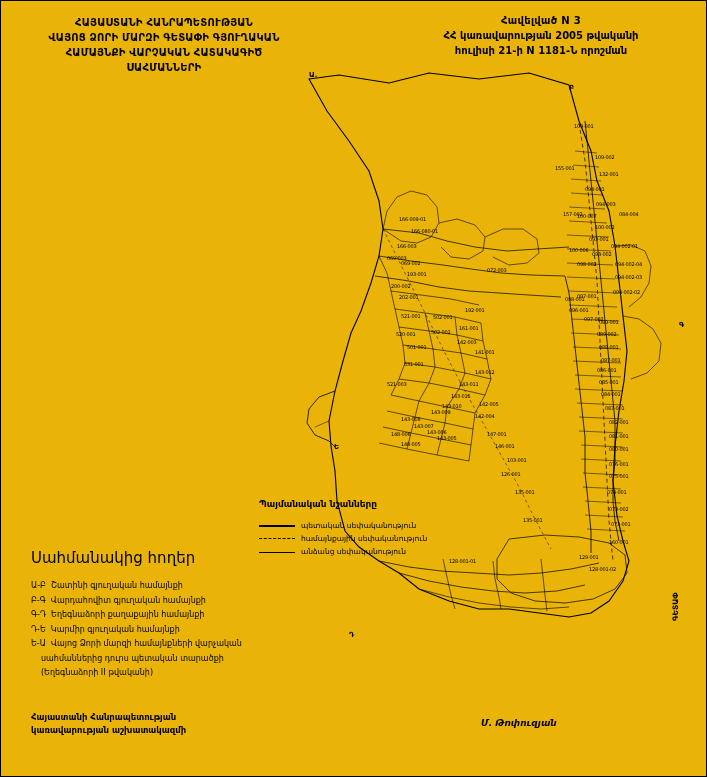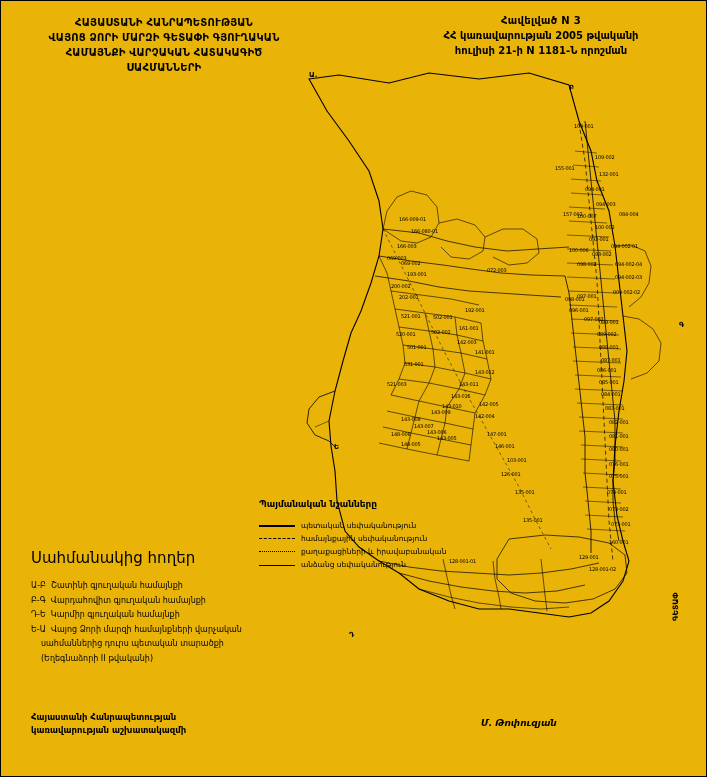--- a/index.html
+++ b/index.html
@@ -365,33 +365,30 @@
   <div id="symbols">
     <div class="row">
       <span class="swatch sw-solid"></span>
       <span>պետական սեփականություն</span>
     </div>
     <div class="row">
       <span class="swatch sw-dash"></span>
       <span>համայնքային սեփականություն</span>
     </div>
     <div class="row">
-      <span class="swatch sw-dashdot"></span>
-      <span>քաղաքացիների և իրավաբանական</span>
-    </div>
-    <div class="row">
       <span class="swatch sw-thin"></span>
       <span>անձանց սեփականություն</span>
     </div>
   </div>
 
   <div id="legend-title">Սահմանակից հողեր</div>
   <div id="legend-list">
     <div class="item">Ա-Բ  Շատինի գյուղական համայնքի</div>
     <div class="item">Բ-Գ  Վարդահովիտ գյուղական համայնքի</div>
+    <div class="item">Գ-Դ  Եղեգնաձորի քաղաքային համայնքի</div>
     <div class="item">Դ-Ե  Կարմիր գյուղական համայնքի</div>
     <div class="item">Ե-Ա  Վայոց Ձորի մարզի համայնքների վարչական</div>
     <div class="item sub">սահմաններից դուրս պետական տարածքի</div>
     <div class="item sub">(Եղեգնաձորի II թվականի)</div>
   </div>
 
   <div id="footer-left">
     <div>Հայաստանի Հանրապետության</div>
     <div>կառավարության աշխատակազմի</div>
   </div>

